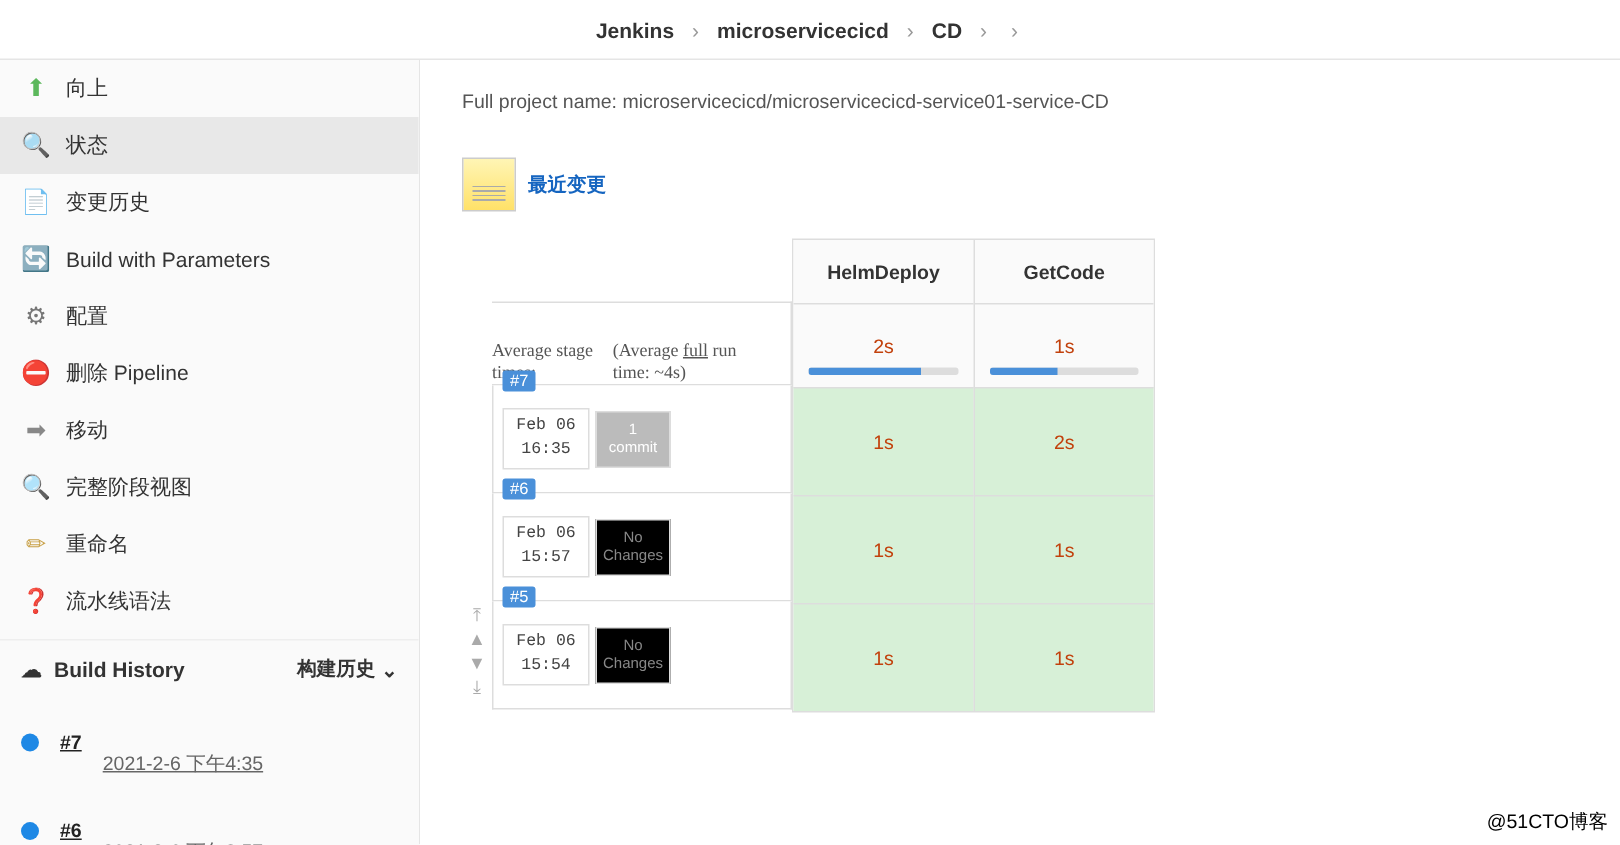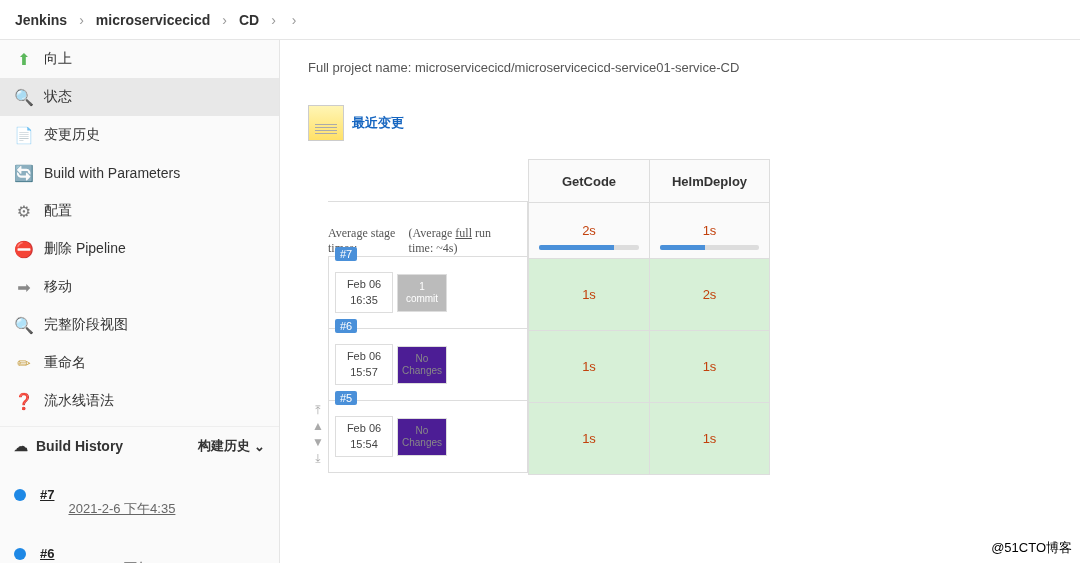--- a/index.html
+++ b/index.html
@@ -1,17 +1,17 @@
 <!DOCTYPE html>
 <html><head>
   <meta charset="utf-8">
   <style>
     * { box-sizing: border-box; margin: 0; padding: 0; }
     body { font-family: -apple-system, Helvetica, Arial, sans-serif; font-size: 14px; color: #333; background: #fff; }
-    .topbar { height: 40px; border-bottom: 1px solid #e5e5e5; display: flex; align-items: center; padding: 0 15px; gap: 8px; font-size: 14px; }
+    .topbar { height: 40px; border-bottom: 1px solid #e5e5e5; display: flex; align-items: center; padding: 0 15px; gap: 8px; font-size: 14px; justify-content: center; }
     .topbar .crumb { font-weight: 600; color: #333; cursor: pointer; }
     .topbar .sep { color: #999; margin: 0 4px; }
     .layout { display: flex; height: calc(100vh - 40px); }
     .sidebar { width: 280px; border-right: 1px solid #e5e5e5; background: #fafafa; overflow-y: auto; }
     .side-item { display: flex; align-items: center; gap: 10px; padding: 9px 14px; cursor: pointer; font-size: 14px; color: #333; }
     .side-item.active { background: #e8e8e8; }
     .side-item .ico { width: 20px; height: 20px; display: flex; align-items: center; justify-content: center; font-size: 16px; }
     .bh-head { display: flex; justify-content: space-between; align-items: center; padding: 10px 14px; margin-top: 6px; border-top: 1px solid #eee; }
     .bh-head .l { font-weight: bold; display: flex; align-items: center; gap: 8px;}
     .bh-head .r { color: #333; font-weight: 600; font-size: 13px; display: flex; align-items: center; gap: 4px;}
@@ -28,22 +28,22 @@
     .recent { display: flex; align-items: center; gap: 8px; margin: 20px 0 18px; }
     .recent .note { width: 36px; height: 36px; background: linear-gradient(#fff5b5,#ffe168); border: 1px solid #ccc; position: relative; }
     .recent .note::after { content: ""; position: absolute; bottom: 6px; left: 6px; right: 6px; height: 10px; background: repeating-linear-gradient(#aaa,#aaa 1px,transparent 1px,transparent 3px); }
     .recent a { color: #1565c0; font-size: 13px; font-weight: 600; text-decoration: none; cursor: pointer; }
     h2 { font-size: 22px; font-weight: 700; margin: 8px 0 12px; color: #222; }
     .stage-wrap { display: flex; }
     .labels { width: 200px; }
     .avg-label { height: 56px; display: flex; flex-direction: row; align-items: flex-end; justify-content: center; padding-right: 10px; font-size: 12px; color: #555; border: 1px solid #ddd; border-left: none; font-family: Liberation Serif, serif; }
     .run { height: 72px; border: 1px solid #ddd; border-top: none; position: relative; background: #fff; display: flex; align-items: center; padding: 6px; gap: 4px; }
     .rtag { position: absolute; top: -10px; left: 6px; background: #4a90d9; color: #fff; font-size: 11px; padding: 1px 5px; border-radius: 2px; }
-    .rtime { font-size: 11px; color: #444; text-align: center; line-height: 1.4; width: 58px; border: 1px solid #ddd; padding: 4px 2px; }
-    .rchg { font-size: 10px; color: #888; text-align: center; line-height: 1.2; background: #4c1d95; border: 1px solid #ddd; padding: 6px 4px; width: 50px; }
+    .rtime { font-size: 11px; color: #444; text-align: center; line-height: 1.4; width: 58px; border: 1px solid #ddd; padding: 4px 2px; font-family: Liberation Mono, monospace; }
+    .rchg { font-size: 10px; color: #888; text-align: center; line-height: 1.2; background: #000000; border: 1px solid #ddd; padding: 6px 4px; width: 50px; }
     .rchg.c1 { background: #bbb; color: #fff; }
     .grid { border: 1px solid #ddd; }
     .grow { display: flex; }
     .cell { width: 120px; height: 72px; border-left: 1px solid #ddd; display: flex; align-items: center; justify-content: center; font-size: 13px; color: #c2410c; }
     .cell:first-child { border-left: none; }
     .hd { height: 42px; font-weight: 700; color: #333; background: #fafafa; }
     .avg { height: 56px; font-size: 13px; border-top: 1px solid #ddd; position: relative; background: #fafafa;}
     .avg .bar { position: absolute; bottom: 8px; left: 10px; right: 10px; height: 5px; background: #ddd; border-radius: 2px; overflow: hidden;}
     .avg .bar .f { height: 100%; background: #4a90d9; }
     .st { background: #d7f0d7; border-top: 1px solid #ddd; }
@@ -167,22 +167,22 @@
             <div class="rchg ">No<br>Changes</div>
           </div>
           <div class="run">
             <div class="rtag">#5</div>
             <div class="rtime">Feb 06<br>15:54</div>
             <div class="rchg ">No<br>Changes</div>
           </div>
         </div>
       <div class="grid" id="stagegrid">
           <div class="grow">
+            <div class="cell hd">HelmDeploy</div>
             <div class="cell hd">GetCode</div>
-            <div class="cell hd">HelmDeploy</div>
           </div>
           <div class="grow">
             <div class="cell avg">
               <span>2s</span>
               <div class="bar">
                 <div class="f" style="width:75%"></div>
               </div>
             </div>
             <div class="cell avg">
               <span>1s</span>

